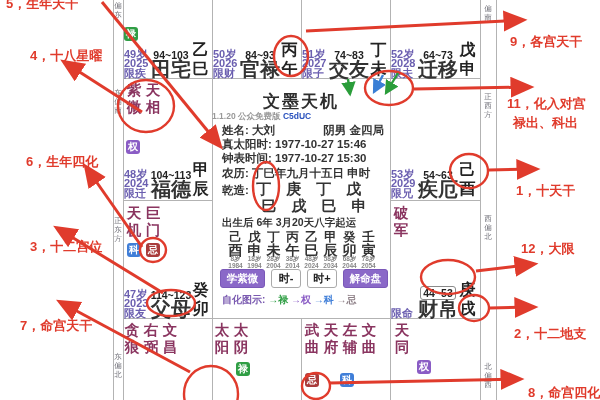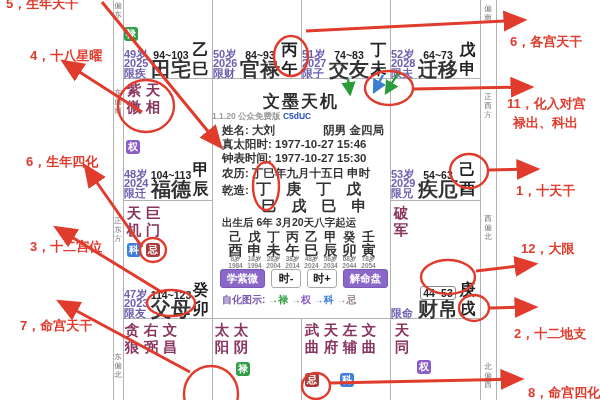--- a/index.html
+++ b/index.html
@@ -282,21 +282,21 @@
     <span style="color:#8a5cc5">→权</span>
     <span style="color:#3f7ed8">→科</span>
     <span style="color:#8d7f86">→忌</span>
   </div>
 
   <div class="anno" style="left:6px;top:-5px">5，生年天干</div>
   <div class="anno" style="left:30px;top:47px">4，十八星曜</div>
   <div class="anno" style="left:26px;top:153px">6，生年四化</div>
   <div class="anno" style="left:30px;top:238px">3，十二宫位</div>
   <div class="anno" style="left:20px;top:317px">7，命宫天干</div>
-  <div class="anno" style="left:510px;top:33px">6，各宫天干</div>
+  <div class="anno" style="left:510px;top:33px">9，各宫天干</div>
   <div class="anno" style="left:507px;top:95px">11，化入对宫</div>
   <div class="anno" style="left:513px;top:114px">禄出、科出</div>
   <div class="anno" style="left:516px;top:182px">1，十天干</div>
   <div class="anno" style="left:521px;top:240px">12，大限</div>
   <div class="anno" style="left:514px;top:325px">2，十二地支</div>
   <div class="anno" style="left:528px;top:384px">8，命宫四化</div>
 
   <svg class="overlay" width="600" height="400" viewBox="0 0 600 400">
     <defs>
       <marker id="ra" markerWidth="9" markerHeight="8" refX="6.5" refY="3.5" orient="auto">

